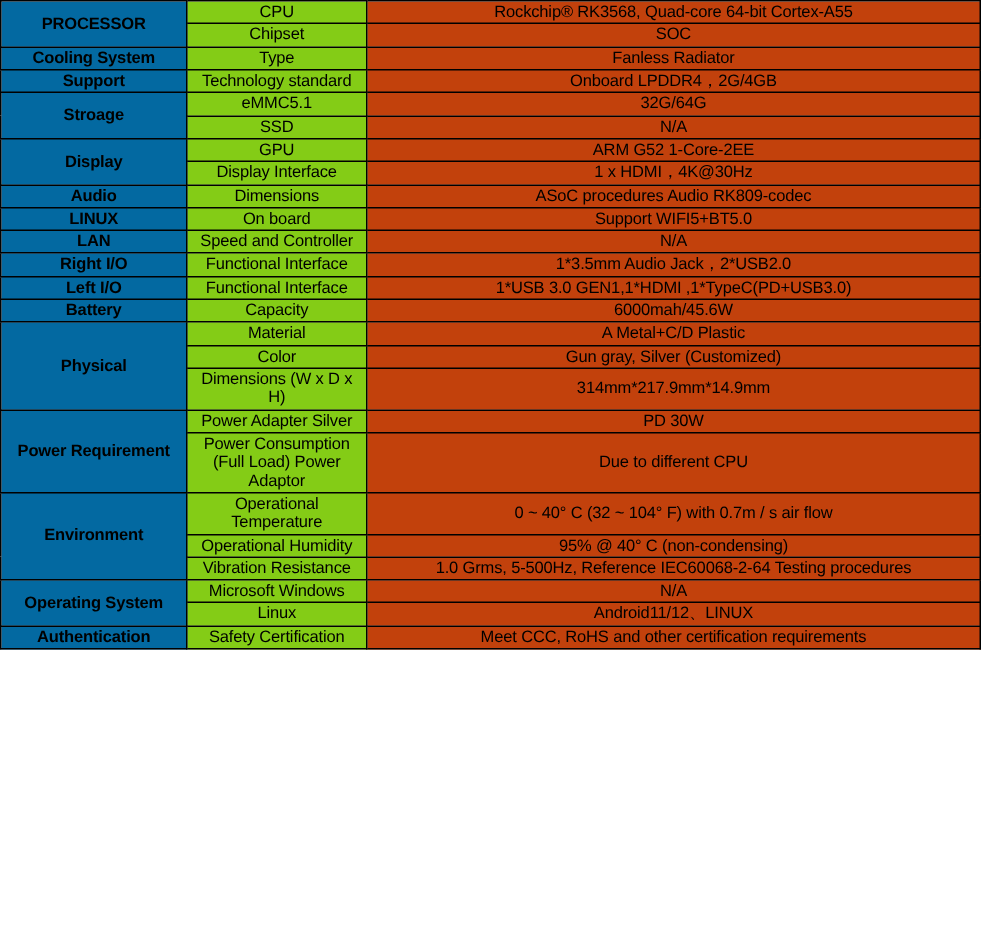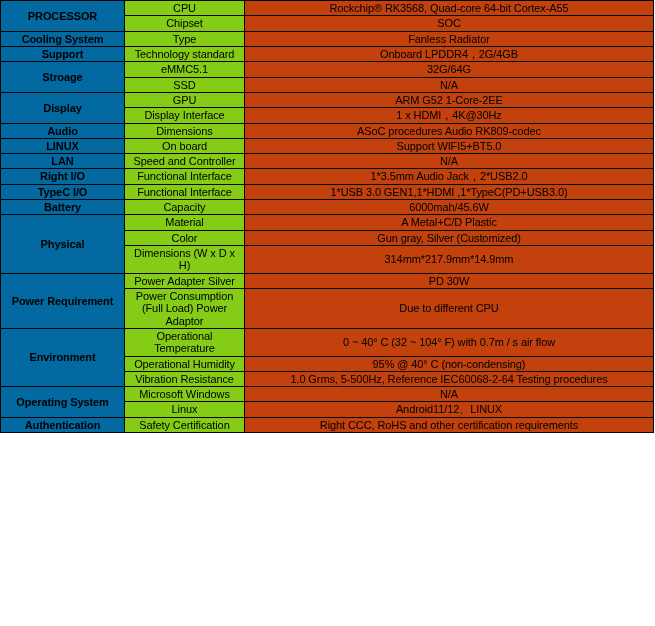--- a/index.html
+++ b/index.html
@@ -111,21 +111,21 @@
         <td class="category" rowspan="1">LAN</td>
         <td class="param">Speed and Controller</td>
         <td class="value">N/A</td>
       </tr>
       <tr>
         <td class="category" rowspan="1">Right I/O</td>
         <td class="param">Functional Interface</td>
         <td class="value">1*3.5mm Audio Jack，2*USB2.0</td>
       </tr>
       <tr>
-        <td class="category" rowspan="1">TypeC I/O</td>
+        <td class="category" rowspan="1">Left I/O</td>
         <td class="param">Functional Interface</td>
         <td class="value">1*USB 3.0 GEN1,1*HDMI ,1*TypeC(PD+USB3.0)</td>
       </tr>
       <tr>
         <td class="category" rowspan="1">Battery</td>
         <td class="param">Capacity</td>
         <td class="value">6000mah/45.6W</td>
       </tr>
       <tr>
         <td class="category" rowspan="3">Physical</td>
@@ -167,16 +167,16 @@
         <td class="param">Microsoft Windows</td>
         <td class="value">N/A</td>
       </tr>
       <tr>
         <td class="param">Linux</td>
         <td class="value">Android11/12、LINUX</td>
       </tr>
       <tr>
         <td class="category" rowspan="1">Authentication</td>
         <td class="param">Safety Certification</td>
-        <td class="value">Right CCC, RoHS and other certification requirements</td>
+        <td class="value">Meet CCC, RoHS and other certification requirements</td>
       </tr>
     </tbody>
 </table>
 
 </body></html>

